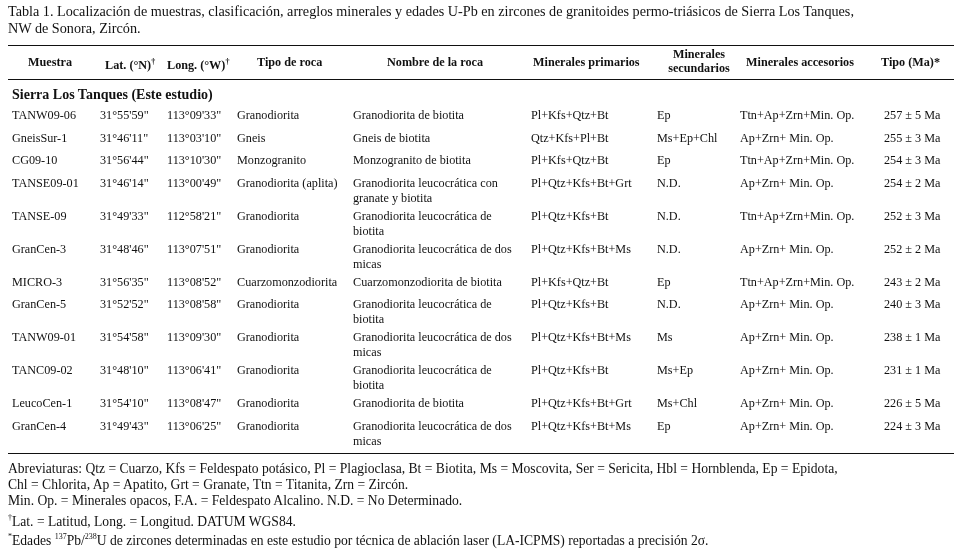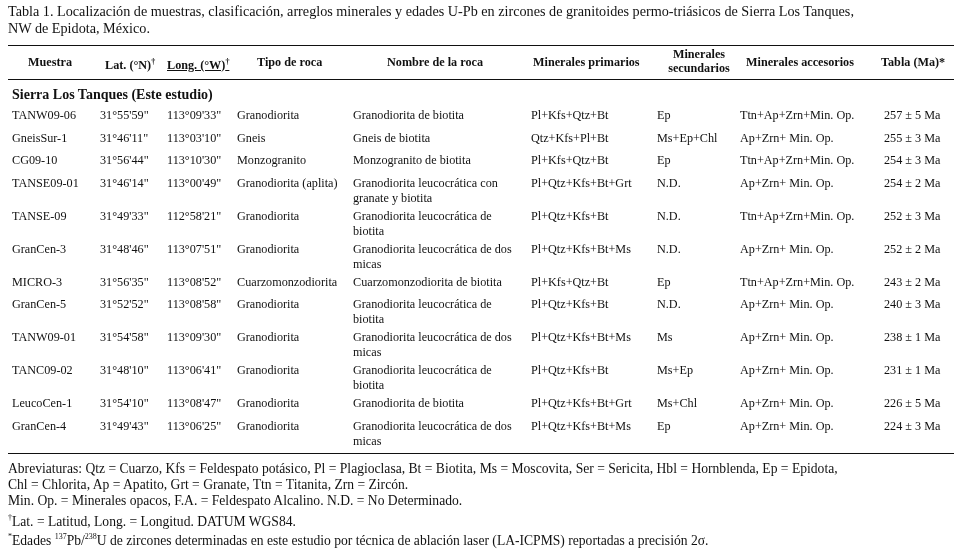--- a/index.html
+++ b/index.html
@@ -35,38 +35,38 @@
     .c-edad  { left: 884px; }
     .notes { position: absolute; left: 8px; top: 461px; width: 945px; font-size: 13.6px; line-height: 16.2px; }
     .notes p { margin: 0; }
     .notes sup { font-size: 8px; }
   </style>
 </head>
 <body>
 
 <div class="caption">
   <div>Tabla 1.  Localización de muestras, clasificación, arreglos minerales y edades U-Pb en zircones de granitoides permo-triásicos de Sierra Los Tanques,</div>
-  <div>NW de Epidota, México.</div>
+  <div>NW de Sonora, Zircón.</div>
 </div>
 
 <div class="rule top"></div>
 
 <div>
   <div class="hdr" style="left:28px; top:55px;">Muestra</div>
   <div class="hdr" style="left:99px; top:55px;margin-left:6px;"><span>Lat. (°N)</span><sup>†</sup></div>
-  <div class="hdr" style="left:167px; top:55px;text-decoration:underline;"><span>Long. (°W)</span><sup>†</sup></div>
+  <div class="hdr" style="left:167px; top:55px;"><span>Long. (°W)</span><sup>†</sup></div>
   <div class="hdr" style="left:257px; top:55px;">Tipo de roca</div>
   <div class="hdr" style="left:387px; top:55px;">Nombre de la roca</div>
   <div class="hdr" style="left:533px; top:55px;">Minerales primarios</div>
   <div class="hdr" style="left:660px; top:47px; width:78px;">
     <div>Minerales</div>
     <div>secundarios</div>
   </div>
   <div class="hdr" style="left:746px; top:55px;">Minerales accesorios</div>
-  <div class="hdr" style="left:881px; top:55px;">Tabla (Ma)*</div>
+  <div class="hdr" style="left:881px; top:55px;">Tipo (Ma)*</div>
 </div>
 
 <div class="rule head"></div>
 
 <div class="section">Sierra Los Tanques   (Este estudio)</div>
 
 <div id="rows">
     <div class="row" style="top: 108px;">
       <div class="cell c-name">TANW09-06</div>
       <div class="cell c-lat">31°55'59"</div>

